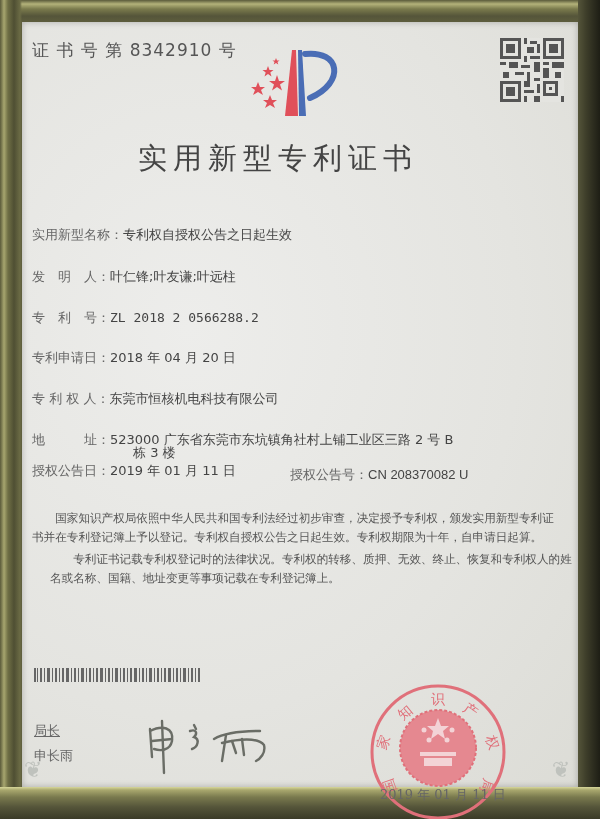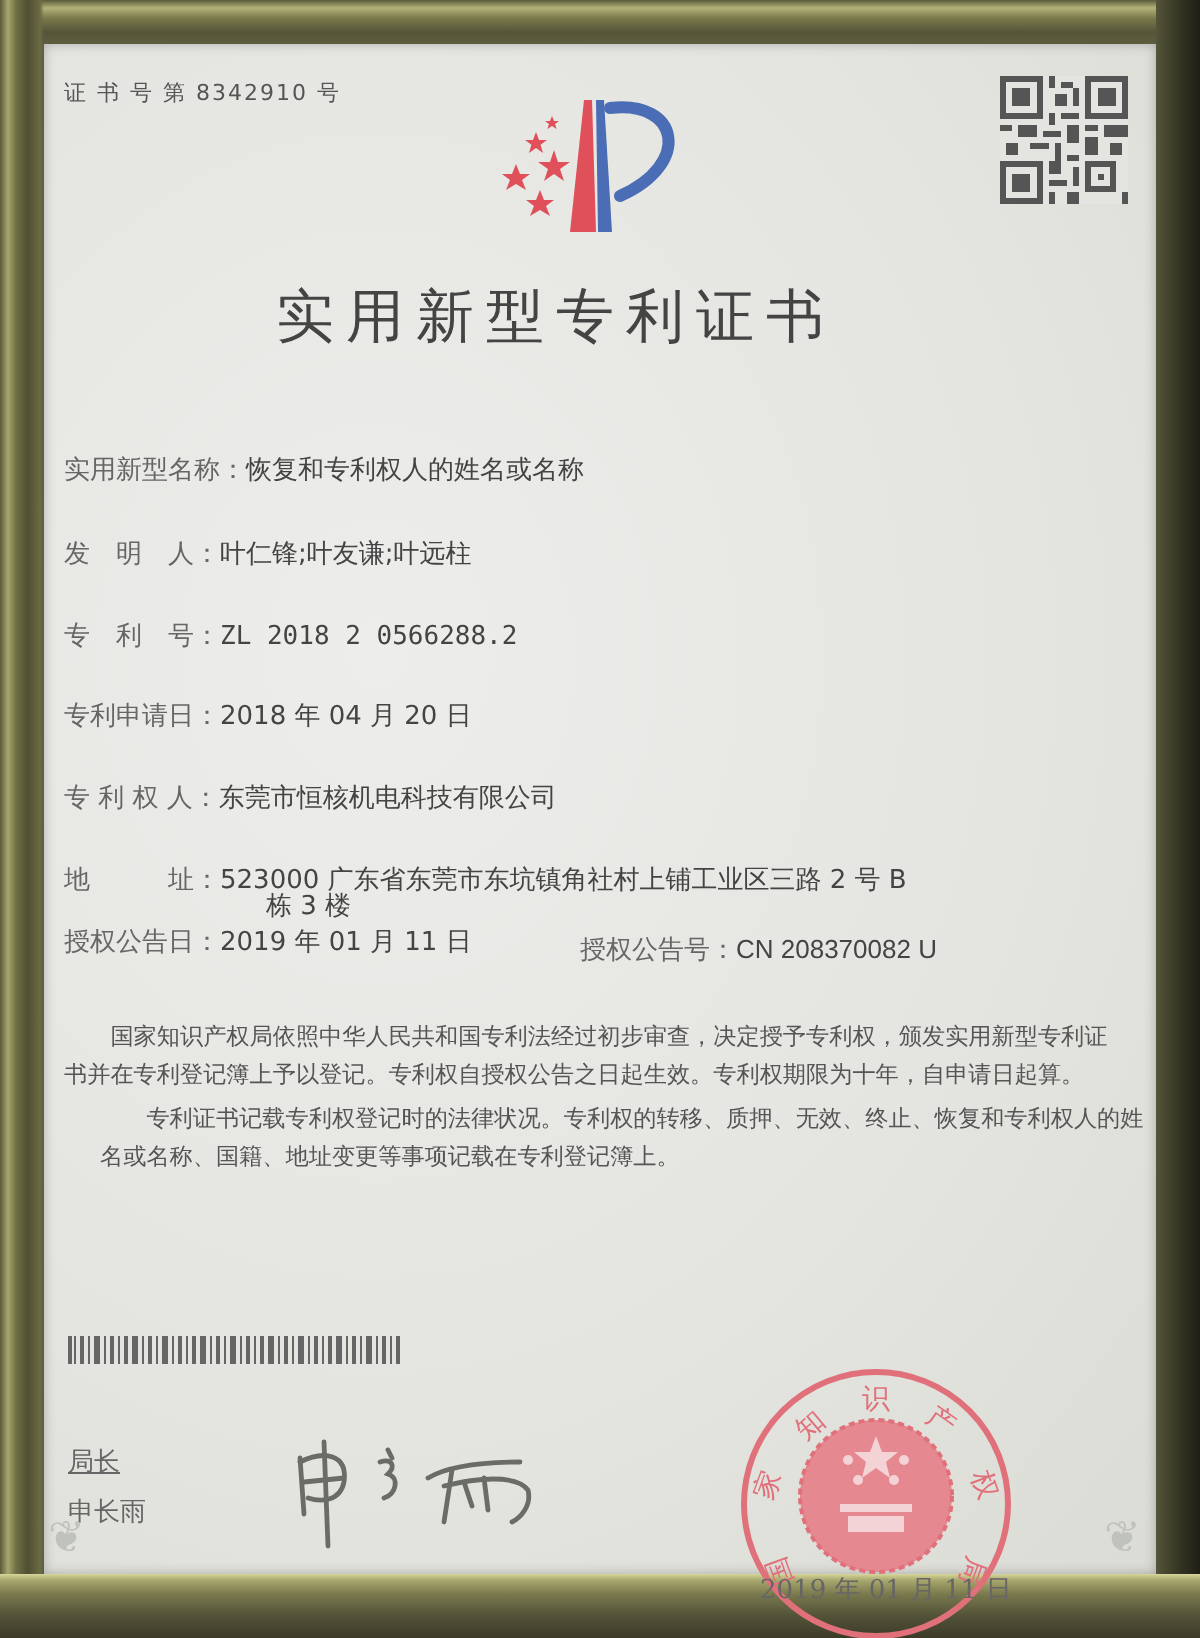--- a/index.html
+++ b/index.html
@@ -15,21 +15,21 @@
       background:linear-gradient(90deg,#55553a,#3e3e2a 8px,#2b2b1e 16px,#1e1e15); }
     .frame-bottom { position:absolute; left:0; bottom:0; width:600px; height:32px;
       background:linear-gradient(180deg,#d7d79a 0px,#a9a86e 3px,#7a7a4e 10px,#55553a 20px,#3b3b28 32px); }
     .paper {
       position:absolute; left:22px; top:22px; width:556px; height:765px;
       background:
         radial-gradient(ellipse at 30% 40%, #ededeb 0%, #e4e4e0 60%, #dcdcd6 100%);
       box-shadow: inset 0 0 6px rgba(0,0,0,0.25);
       color:#4a4a48;
     }
-    .cert-no { position:absolute; left:10px; top:17px; font-size:11px; letter-spacing:1px; color:#555; }
+    .cert-no { position:absolute; left:10px; top:17px; font-size:17px; letter-spacing:1px; color:#555; }
     .logo { position:absolute; left:228px; top:10px; width:100px; height:90px; }
     .qr { position:absolute; left:478px; top:16px; width:64px; height:64px; }
     .title { position:absolute; left:0; width:512px; top:117px; text-align:center; font-family:"DejaVu Serif", serif; font-size:29px; letter-spacing:6px; color:#444; }
     .field { position:absolute; left:10px; font-size:13px; color:#555; white-space:nowrap; }
     .field .lbl { display:inline-block; color:#666; }
     .field .val { color:#444; }
     .addr-cont { position:absolute; left:111px; top:444px; font-size:13px; color:#444; }
     .para { position:absolute; left:10px; width:530px; font-family:Liberation Serif, serif; font-size:11.6px; line-height:19px; color:#555; text-indent:2em; }
     .barcode { position:absolute; left:12px; top:646px; width:166px; height:14px; }
     .director-title { position:absolute; left:12px; top:700px; font-size:13px; color:#666;text-decoration:underline; }
@@ -103,21 +103,21 @@
         <rect x="11" y="19" width="2" height="2"></rect>
       <rect x="8" y="19" width="1" height="2"></rect>
         <rect x="20" y="19" width="1" height="2"></rect>
         <rect x="12" y="15" width="1" height="3"></rect>
     </g>
   </svg>
 
   <div class="title">实用新型专利证书</div>
 
   <div class="field" style="top:204px;">
-    <span class="lbl">实用新型名称：</span><span class="val">恢复和专利权人的姓名或名称</span>
+    <span class="lbl">实用新型名称：</span><span class="val">专利权自授权公告之日起生效</span>
   </div>
 
   <div class="field" style="top:246px;">
     <span class="lbl">发　明　人：</span><span class="val">叶仁锋;叶友谦;叶远柱</span>
   </div>
 
   <div class="field" style="top:287px;">
     <span class="lbl">专　利　号：</span><span class="val" style="font-family:'DejaVu Sans Mono', monospace;margin-top:44px;">ZL 2018 2 0566288.2</span>
   </div>
 

